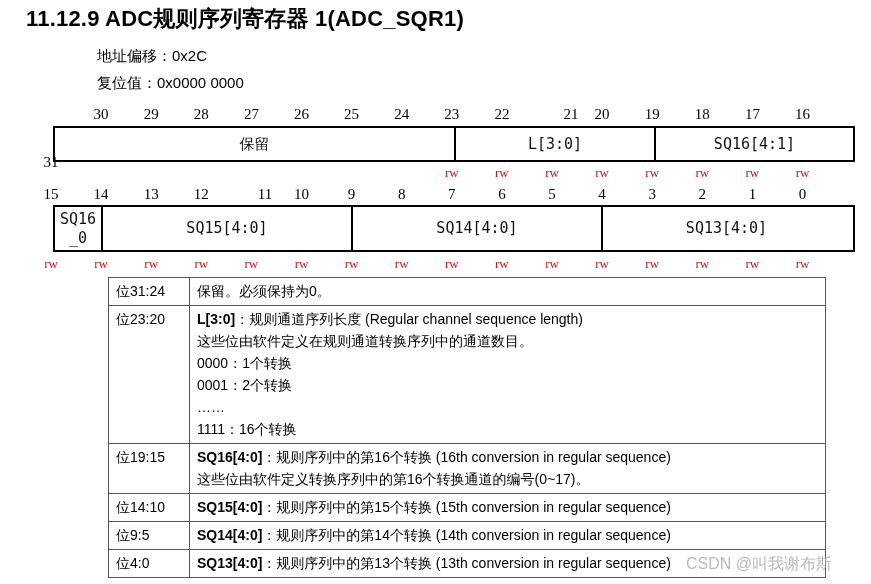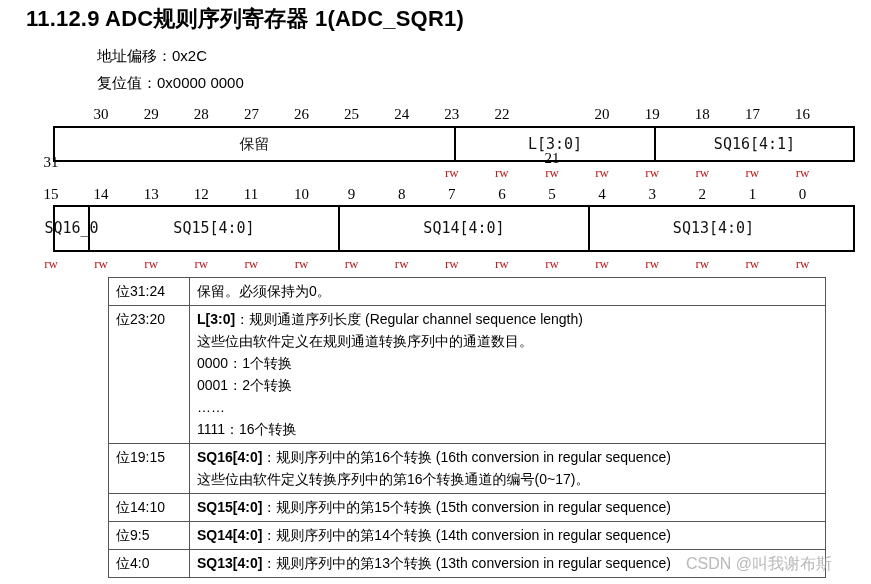--- a/index.html
+++ b/index.html
@@ -65,21 +65,21 @@
     <span style="left: 0px; margin-top: 48px;">31</span>
     <span style="left: 50.1px;">30</span>
     <span style="left: 100.2px;">29</span>
     <span style="left: 150.3px;">28</span>
     <span style="left: 200.4px;">27</span>
     <span style="left: 250.5px;">26</span>
     <span style="left: 300.6px;">25</span>
     <span style="left: 350.7px;">24</span>
     <span style="left: 400.8px;">23</span>
     <span style="left: 450.9px;">22</span>
-    <span style="left: 501px; margin-top: 44px;">21</span>
+    <span style="left: 520px;">21</span>
     <span style="left: 551.1px;">20</span>
     <span style="left: 601.2px;">19</span>
     <span style="left: 651.3px;">18</span>
     <span style="left: 701.4px;">17</span>
     <span style="left: 751.5px;">16</span>
   </div>
 
 <div class="regbox" style="top:126px;">
   <div class="field" style="width:401px;">保留</div>
   <div class="field" style="width:200px;">L[3:0]</div>
@@ -102,36 +102,36 @@
     <span style="left: 651.3px;">rw</span>
     <span style="left: 701.4px;">rw</span>
     <span style="left: 751.5px;">rw</span>
   </div>
 
 <div class="bitrow" style="top:186px;" id="bits-lower">
     <span style="left: 0px;">15</span>
     <span style="left: 50.1px;">14</span>
     <span style="left: 100.2px;">13</span>
     <span style="left: 150.3px;">12</span>
-    <span style="left: 200px; text-align: center;">11</span>
+    <span style="left: 214px; text-align: center;">11</span>
     <span style="left: 250.5px;">10</span>
     <span style="left: 300.6px;">9</span>
     <span style="left: 350.7px;">8</span>
     <span style="left: 400.8px;">7</span>
     <span style="left: 450.9px;">6</span>
     <span style="left: 501px;">5</span>
     <span style="left: 551.1px;">4</span>
     <span style="left: 601.2px;">3</span>
     <span style="left: 651.3px;">2</span>
     <span style="left: 701.4px;">1</span>
     <span style="left: 751.5px;">0</span>
   </div>
 
 <div class="regbox b2" style="top:205px;">
-  <div class="field" style="width:35px; flex-direction:row;">
+  <div class="field" style="width:48px; flex-direction:column;">
     <span>SQ16</span>
     <span>_0</span>
   </div>
   <div class="field" style="width:250px;">SQ15[4:0]</div>
   <div class="field" style="width:250px;">SQ14[4:0]</div>
   <div class="field" style="width:247px;">SQ13[4:0]</div>
 </div>
 <div class="rwrow" style="top:256px;" id="rw-lower">
     <span style="left: 0px;">rw</span>
     <span style="left: 50.1px;">rw</span>

